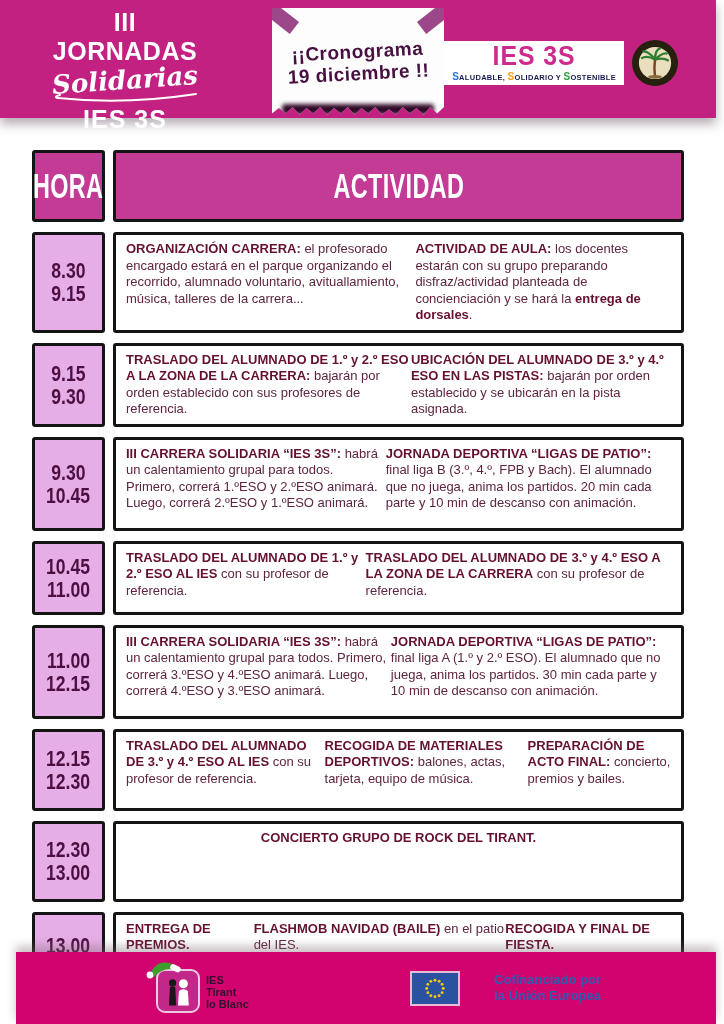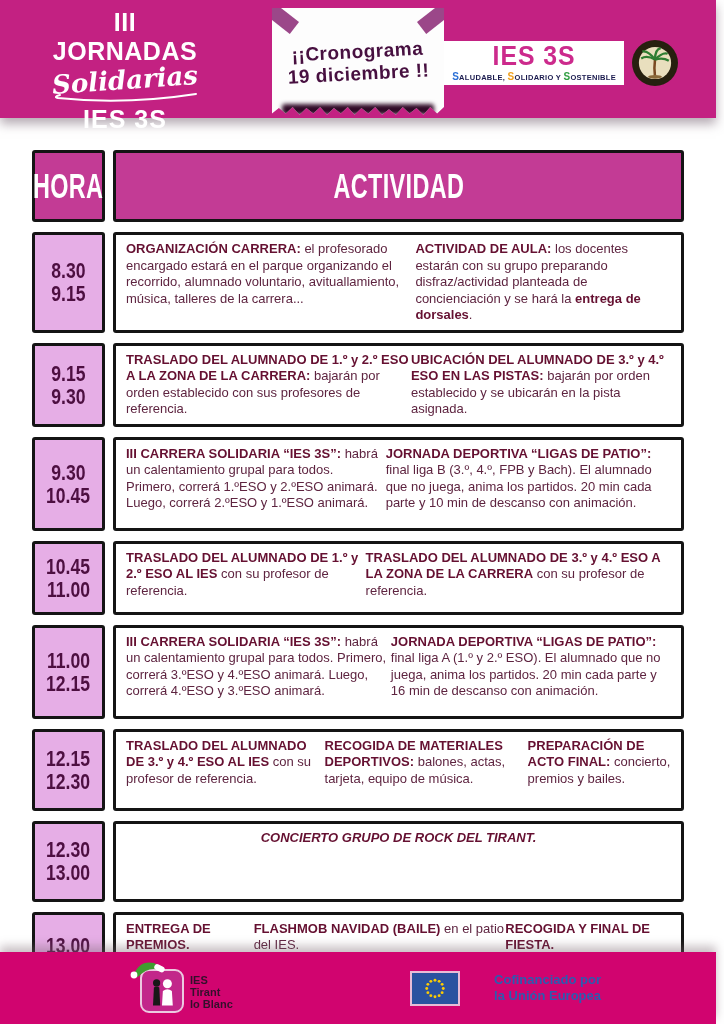--- a/index.html
+++ b/index.html
@@ -44,25 +44,25 @@
   .time-cell div{display:inline-block;transform:scale(.88,1.08);}
   .act-cell{flex:1;background:#fff;border:3px solid #141414;border-radius:3px;padding:6px 10px;display:flex;flex-direction:row;justify-content:center;color:#5e2440;font-size:13px;line-height:1.27;}
   .act-cell p{margin:0;}
   .act-cell .b{font-weight:800;color:#651031;}
   #rows .row:nth-child(1) .act-cell{min-height:62px;}
   #rows .row:nth-child(2) .act-cell{min-height:58px;}
   #rows .row:nth-child(3) .act-cell{min-height:76px;}
   #rows .row:nth-child(4) .act-cell{min-height:56px;}
   #rows .row:nth-child(5) .act-cell{min-height:76px;}
   #rows .row:nth-child(6) .act-cell{min-height:64px;}
-  #rows .row:nth-child(7) .act-cell{min-height:63px;font-style:italic;}
+  #rows .row:nth-child(7) .act-cell{min-height:63px;}
   #rows .row:nth-child(8) .act-cell{min-height:72px;}
 
   
-  .footer{position:absolute;left:0;right:0;bottom:0;height:72px;background:#d1046f;box-shadow:0 -6px 9px rgba(120,100,110,.4);display:flex;align-items:center;justify-content:space-between;padding:0 115px 0 140px;box-sizing:border-box;}
+  .footer{position:absolute;left:16px;right:0;bottom:0;height:72px;background:#d1046f;box-shadow:0 -6px 9px rgba(120,100,110,.4);display:flex;align-items:center;justify-content:space-between;padding:0 115px 0 140px;box-sizing:border-box;}
   .school{display:flex;align-items:center;gap:6px;position:relative;}
   .school-badge{position:relative;width:40px;height:40px;background:#c2278a;border:2px solid #ecc9e0;border-radius:9px;margin-top:6px;}
   .santa-hat{position:absolute;left:-12px;top:-14px;z-index:2;}
   .school-name{color:#33102b;font-size:11px;font-weight:700;line-height:1.1;margin-top:8px;}
   .eu{display:flex;align-items:center;gap:10px;}
   .eu-flag{width:46px;height:31px;background:#2a52a0;border:2px solid #e8bcd6;}
   .eu-label{color:#2b5cb0;font-weight:800;font-size:13px;line-height:1.2;margin-left:24px;}
 </style>
 </head>
 <body>
@@ -160,21 +160,21 @@
             <p><span class="b">TRASLADO DEL ALUMNADO DE 3.º y 4.º ESO A LA ZONA DE LA CARRERA</span><span> con su profesor de referencia.</span></p>
           </div>
         </div>
         <div class="row">
           <div class="time-cell">
             <div>11.00</div>
             <div>12.15</div>
           </div>
           <div class="act-cell">
             <p><span class="b">III CARRERA SOLIDARIA “IES 3S”:</span><span> habrá un calentamiento grupal para todos. Primero, correrá 3.ºESO y 4.ºESO animará. Luego, correrá 4.ºESO y 3.ºESO animará.</span></p>
-            <p><span class="b">JORNADA DEPORTIVA “LIGAS DE PATIO”:</span><span> final liga A (1.º y 2.º ESO). El alumnado que no juega, anima los partidos. 20 min cada parte y 16 min de descanso con animación.</span></p>
+            <p><span class="b">JORNADA DEPORTIVA “LIGAS DE PATIO”:</span><span> final liga A (1.º y 2.º ESO). El alumnado que no juega, anima los partidos. 30 min cada parte y 10 min de descanso con animación.</span></p>
           </div>
         </div>
         <div class="row">
           <div class="time-cell">
             <div>12.15</div>
             <div>12.30</div>
           </div>
           <div class="act-cell">
             <p><span class="b">TRASLADO DEL ALUMNADO DE 3.º y 4.º ESO AL IES</span><span> con su profesor de referencia.</span></p>
             <p><span class="b">RECOGIDA DE MATERIALES DEPORTIVOS:</span><span> balones, actas, tarjeta, equipo de música.</span></p>

